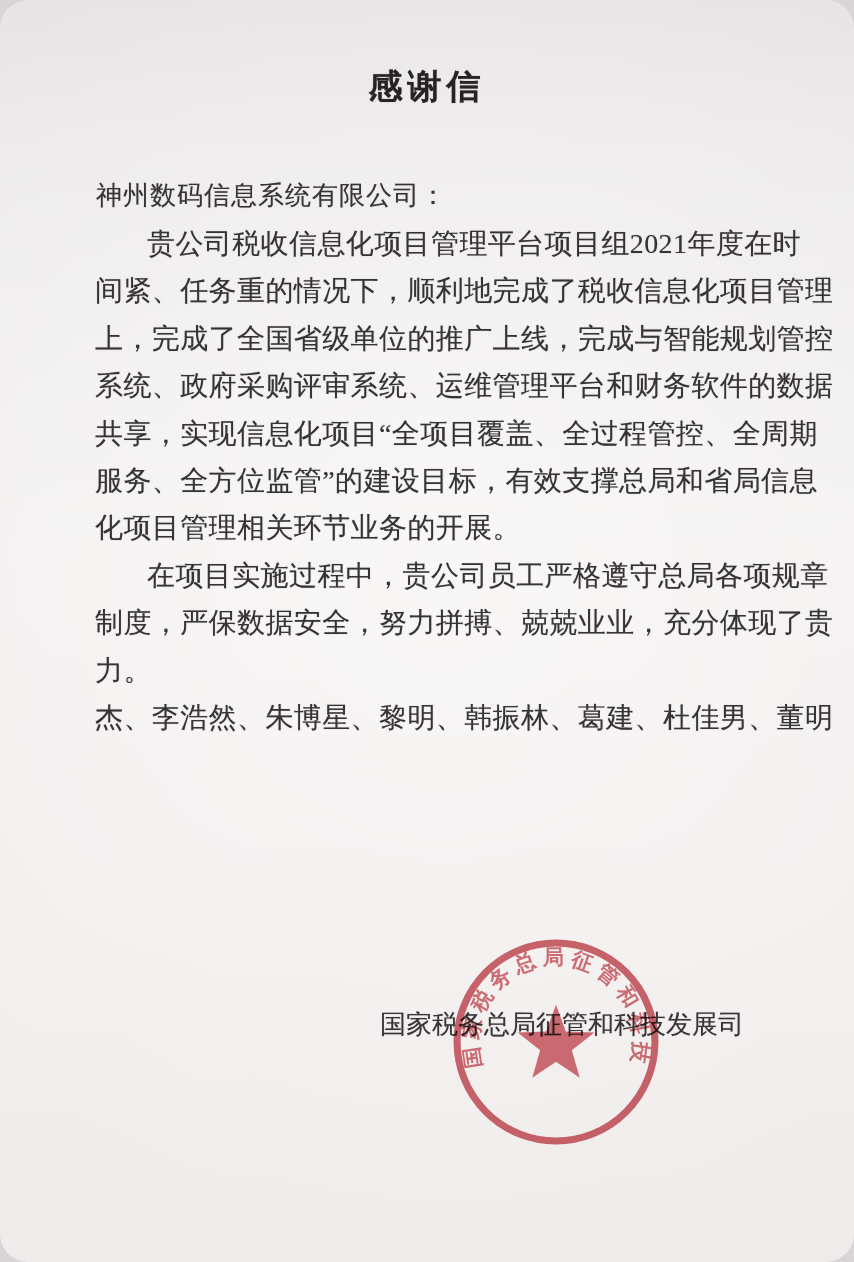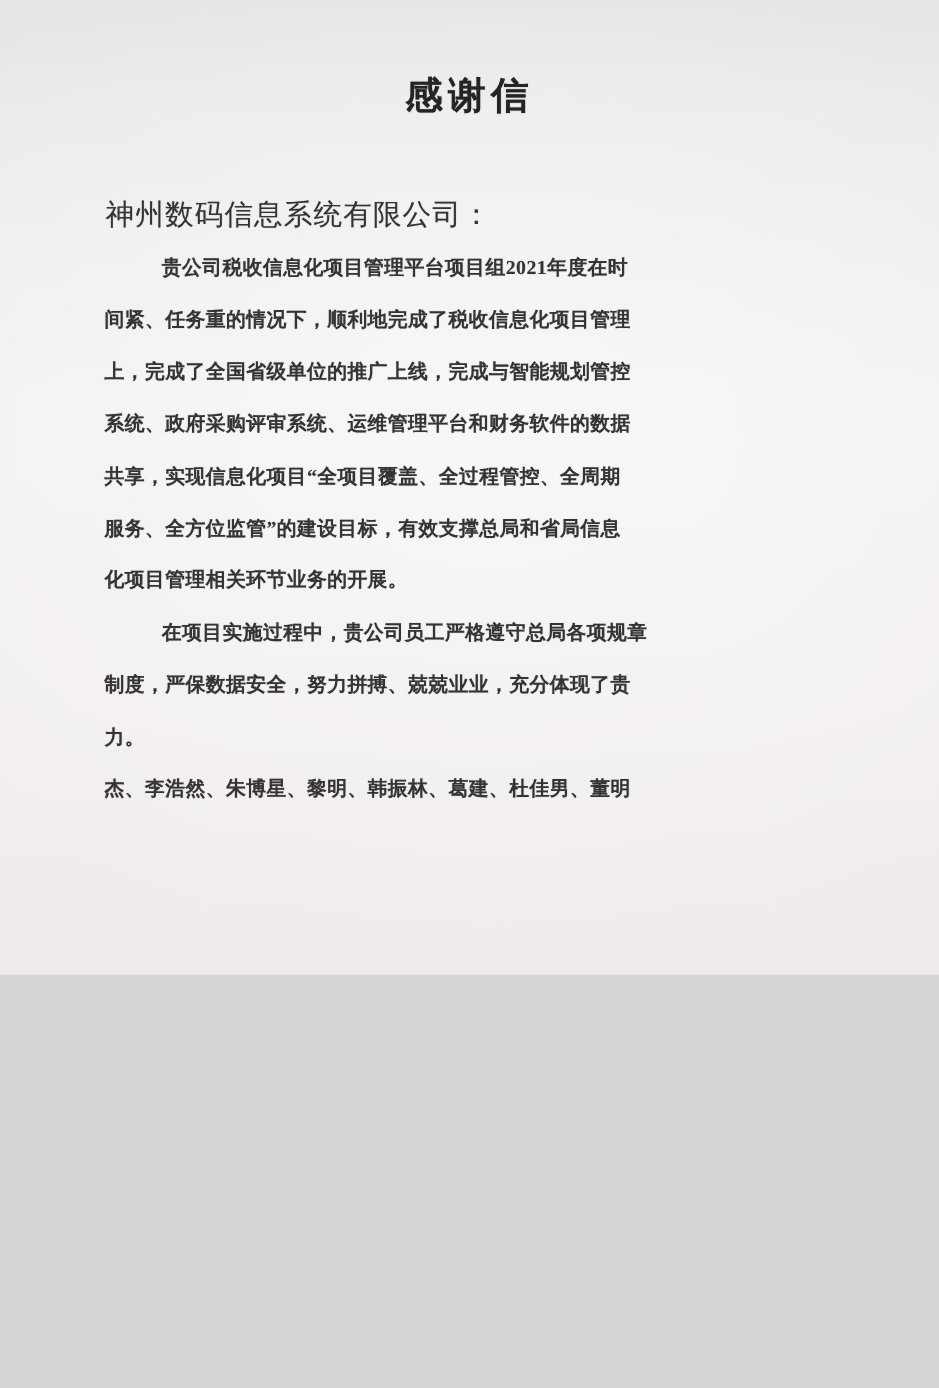--- a/index.html
+++ b/index.html
@@ -4,48 +4,48 @@
 <style>
   * { margin:0; padding:0; box-sizing:border-box; }
   html,body { width:854px; height:1262px; }
   body {
     font-family:"Liberation Serif","DejaVu Serif",serif;
     background:#d8d5d6;
     overflow:hidden;
   }
   .paper {
     position:relative;
-    width:854px; height:886px;
+    width:854px; height:1262px;
     overflow:hidden;
     background:
       radial-gradient(130% 90% at 52% 45%, rgba(255,255,255,0.45), rgba(255,255,255,0) 62%),
       linear-gradient(180deg,#e7e4e6 0%, #edeaeb 12%, #f3f1f0 42%, #f2efee 72%, #efebea 100%);
     color:#363334;
+    border-radius:28px;
   }
   .title {
     position:absolute; top:64px; left:0; width:100%;
     text-align:center;
     font-size:34px; font-weight:700; letter-spacing:5px;
     color:#262324;
     text-shadow:0 0 1px rgba(38,35,36,0.6);
   }
   .salutation {
     position:absolute; left:96px; top:178px;
     font-size:26px; letter-spacing:1px;
     text-shadow:0 0 1px rgba(54,51,52,0.35);
   }
   .body-lines {
     position:absolute; left:95px; top:220px; width:676px;
   }
   .line {
     height:47.4px; line-height:47.4px;
-    font-size:18px; letter-spacing:0.4px;
+    font-size:28px; letter-spacing:0.4px;
     white-space:nowrap;
     text-shadow:0 0 1px rgba(54,51,52,0.35);
-    font-weight:bold;
   }
   .line.indent { padding-left:52px; }
   .signature {
     position:absolute; left:380px; top:1007px;
     font-size:26px; letter-spacing:0px;
     text-shadow:0 0 1px rgba(54,51,52,0.35);
   }
   .date {
     position:absolute; left:474px; top:1060px;
     font-size:26px; letter-spacing:1px;

